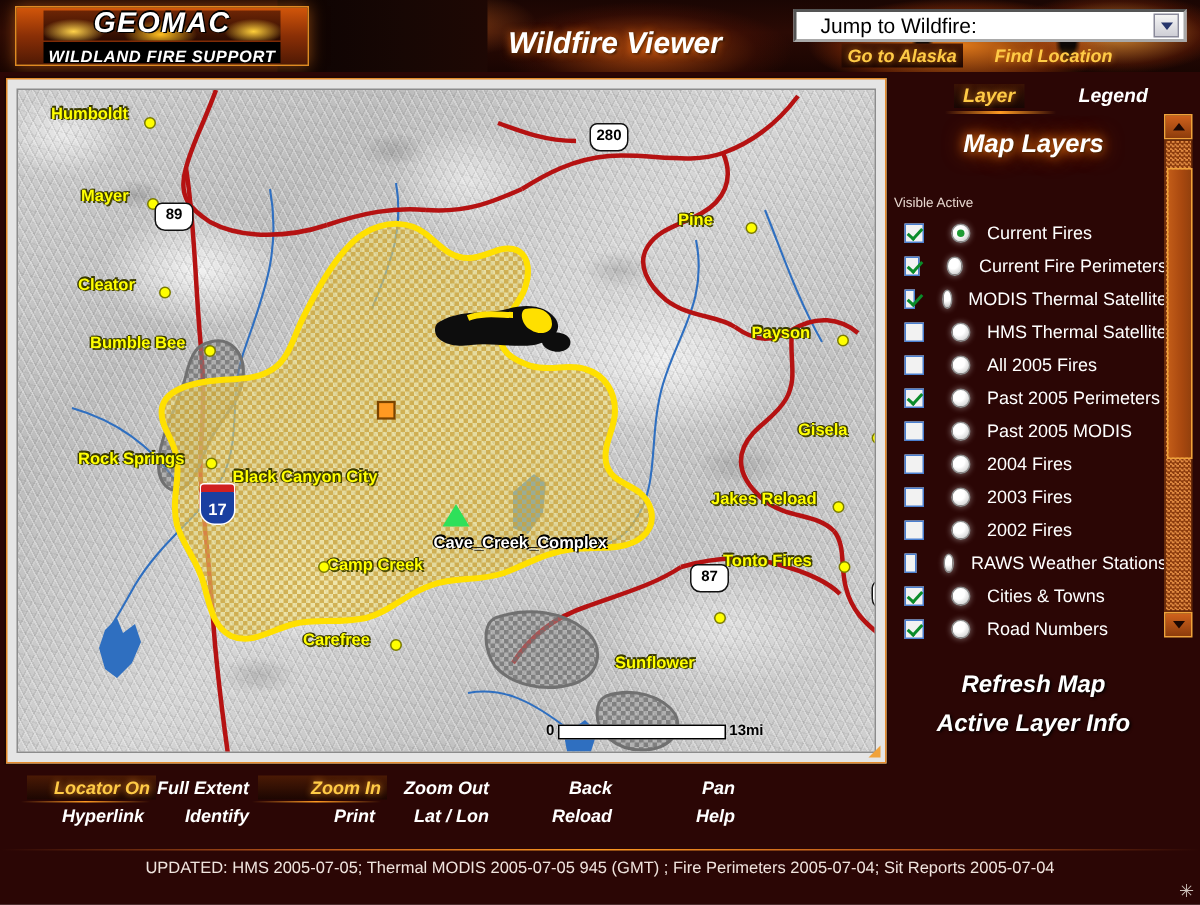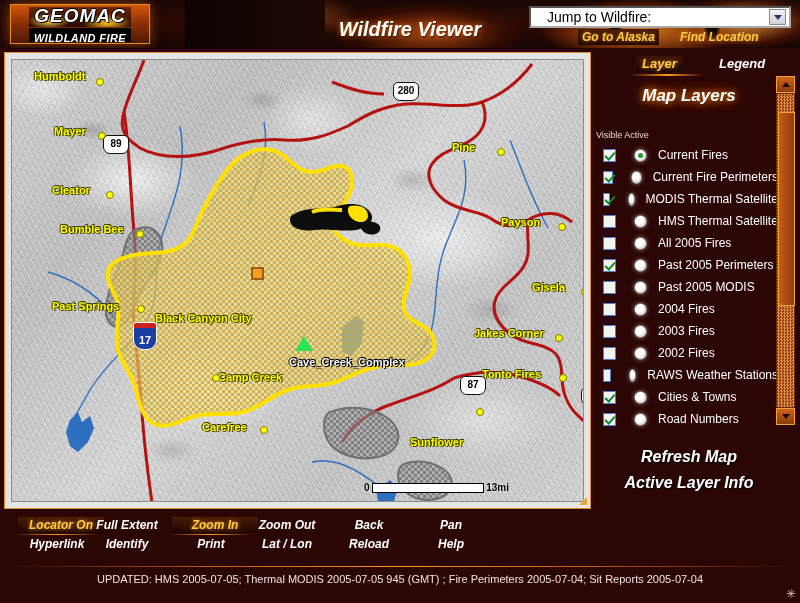--- a/index.html
+++ b/index.html
@@ -15,21 +15,21 @@
       radial-gradient(ellipse 60px 26px at 310px 16px, rgba(255,130,40,.35), rgba(20,4,2,0) 80%),
       linear-gradient(180deg,#1a0603 0%,#2b0a04 45%,#190502 100%);
     overflow:hidden;}
   .hdr-tree{position:absolute;left:690px;top:2px;width:44px;height:46px;
     background:radial-gradient(ellipse 12px 23px at 50% 55%, #0d0805 40%, rgba(13,8,5,0) 72%);}
   .hdr-tree2{position:absolute;left:598px;top:6px;width:34px;height:42px;
     background:radial-gradient(ellipse 10px 20px at 50% 60%, #120a06 40%, rgba(18,10,6,0) 74%);}
   .hdr-dark{position:absolute;left:185px;top:0;width:140px;height:48px;
     background:linear-gradient(90deg,#0c0302 0%,#170704 60%,#1e0804 100%);}
 
-  .logo{position:absolute;left:10px;top:4px;width:140px;height:40px;
+  .logo{position:absolute;left:10px;top:4px;width:196px;height:40px;
     background:linear-gradient(180deg,#d2560a 0%,#8a2f06 50%,#501904 100%);
     border:1px solid #e08a22;box-sizing:border-box;padding:2px 18px;
     box-shadow:0 0 10px rgba(255,130,30,.5);}
   .logo-top{position:relative;height:20px;
     background:
       radial-gradient(ellipse 30px 12px at 20px 14px,#ffd24a,rgba(220,90,10,0) 70%),
       radial-gradient(ellipse 34px 13px at 78px 16px,#ffc020,rgba(200,70,8,0) 72%),
       radial-gradient(ellipse 28px 12px at 140px 14px,#ffcf3a,rgba(210,80,10,0) 70%),
       linear-gradient(180deg,#6d2505,#2a0b02);}
   .logo-top span{position:absolute;left:0;right:0;top:-1px;text-align:center;
@@ -45,21 +45,21 @@
   .jump-select{position:absolute;left:529px;top:6px;width:262px;height:22px;
     background:#fff;border:2px inset #a9a9a9;box-sizing:border-box;
     font:14px/18px "Liberation Sans",sans-serif;color:#000;padding:1px 3px;
     display:flex;align-items:center;}
   .jump-select .lbl{flex:1;margin-left:13px;}
   .jump-arrow{width:17px;height:16px;background:linear-gradient(180deg,#f4f4f4,#cfcfd6);
     border:1px solid #8a8a9a;box-sizing:border-box;display:flex;align-items:center;justify-content:center;}
   .jump-arrow i{display:block;width:0;height:0;border-left:4px solid transparent;
     border-right:4px solid transparent;border-top:5px solid #26356b;}
 
-  .hdr-links{position:absolute;left:560px;top:29px;width:230px;height:16px;}
+  .hdr-links{position:absolute;left:543px;top:29px;width:230px;height:16px;}
   .hdr-link{font:italic bold 12px/16px "Liberation Sans",sans-serif;color:#ffcb46;
     position:absolute;white-space:nowrap;text-shadow:0 0 4px rgba(255,150,30,.7);}
   .hdr-link.a{left:18px;background:linear-gradient(180deg,#4a1a04,#1d0702);padding:0 4px;}
   .hdr-link.b{left:120px;}
 
   
   .mapwrap{position:absolute;left:4px;top:52px;width:587px;height:457px;
     background:#e5e5e5;border:1px solid #e58b2c;box-sizing:border-box;padding:6px;
     box-shadow:0 0 0 1px #200703;}
   .mapwrap:after{content:"";position:absolute;right:3px;bottom:3px;
@@ -155,21 +155,21 @@
     border:1px solid #f0a23a;box-sizing:border-box;}
   .vs-btn.dn{position:absolute;left:0;top:332px;}
 
   .actions{position:absolute;left:0;top:392px;width:186px;text-align:center;}
   .action{font:italic bold 16px/26px "Liberation Sans",sans-serif;color:#fff;
     text-shadow:1px 1px 2px #000;}
 
   
   .toolbar{position:absolute;left:0;top:512px;width:596px;height:46px;}
   .tool{position:absolute;font:italic bold 12px/16px "Liberation Sans",sans-serif;
-    color:#fff;white-space:nowrap;text-align:center;}
+    color:#fff;white-space:nowrap;text-align:right;}
   .tool.hi{color:#ffcb46;background:linear-gradient(180deg,#4a1a05,#1c0602);
     padding:0 4px;text-shadow:0 0 5px rgba(255,160,40,.9);}
   .tool-sep{position:absolute;height:1px;background:linear-gradient(90deg,rgba(255,160,50,0),#ff9a22,rgba(255,160,50,0));}
 
   
   .footrule{position:absolute;left:0;top:566px;width:800px;height:1px;
     background:linear-gradient(90deg,rgba(255,150,40,0),#b8551a 25%,#ff9a22 50%,#b8551a 75%,rgba(255,150,40,0));}
   .footer{position:absolute;left:0;top:572px;width:800px;text-align:center;
     font:11px/14px "Liberation Sans",sans-serif;color:#f0e4de;}
   .corner-ast{position:absolute;right:4px;bottom:3px;font:12px/12px "Liberation Sans",sans-serif;color:#cfc4bd;}
@@ -285,34 +285,34 @@
 
       <div id="city-layer">
           <div class="citylabel" style="left: 22px; top: 10px;">Humboldt</div>
           <div class="citydot" style="left: 84px; top: 18px;"></div>
           <div class="citylabel" style="left: 42px; top: 65px;">Mayer</div>
           <div class="citydot" style="left: 86px; top: 72px;"></div>
           <div class="citylabel" style="left: 40px; top: 124px;">Cleator</div>
           <div class="citydot" style="left: 94px; top: 131px;"></div>
           <div class="citylabel" style="left: 48px; top: 163px;">Bumble Bee</div>
           <div class="citydot" style="left: 124px; top: 170px;"></div>
-          <div class="citylabel" style="left: 40px; top: 240px;">Past Springs</div>
+          <div class="citylabel" style="left: 40px; top: 240px;">Rock Springs</div>
           <div class="citydot" style="left: 125px; top: 245px;"></div>
           <div class="citylabel" style="left: 143px; top: 252px;">Black Canyon City</div>
           <div class="citylabel" style="left: 206px; top: 311px;">Camp Creek</div>
           <div class="citydot" style="left: 200px; top: 314px;"></div>
           <div class="citylabel" style="left: 190px; top: 361px;">Carefree</div>
           <div class="citydot" style="left: 248px; top: 366px;"></div>
           <div class="citylabel" style="left: 440px; top: 81px;">Pine</div>
           <div class="citydot" style="left: 485px; top: 88px;"></div>
           <div class="citylabel" style="left: 489px; top: 156px;">Payson</div>
           <div class="citydot" style="left: 546px; top: 163px;"></div>
           <div class="citylabel" style="left: 520px; top: 221px;">Gisela</div>
           <div class="citydot" style="left: 569px; top: 228px;"></div>
-          <div class="citylabel" style="left: 462px; top: 267px;">Jakes Corner</div>
+          <div class="citylabel" style="left: 462px; top: 267px;">Jakes Reload</div>
           <div class="citydot" style="left: 543px; top: 274px;"></div>
           <div class="citylabel" style="left: 470px; top: 308px;">Tonto Fires</div>
           <div class="citydot" style="left: 547px; top: 314px;"></div>
           <div class="citylabel" style="left: 398px; top: 341px; margin-top: 35px;">Sunflower</div>
           <div class="citydot" style="left: 464px; top: 348px;"></div>
         </div>
 
       <div class="firetri" id="fire-tri" style="left: 283px; top: 276px;"></div>
       <div class="fireLabel" id="fire-lbl" style="left: 277px; top: 296px;">Cave_Creek_Complex</div>
 

